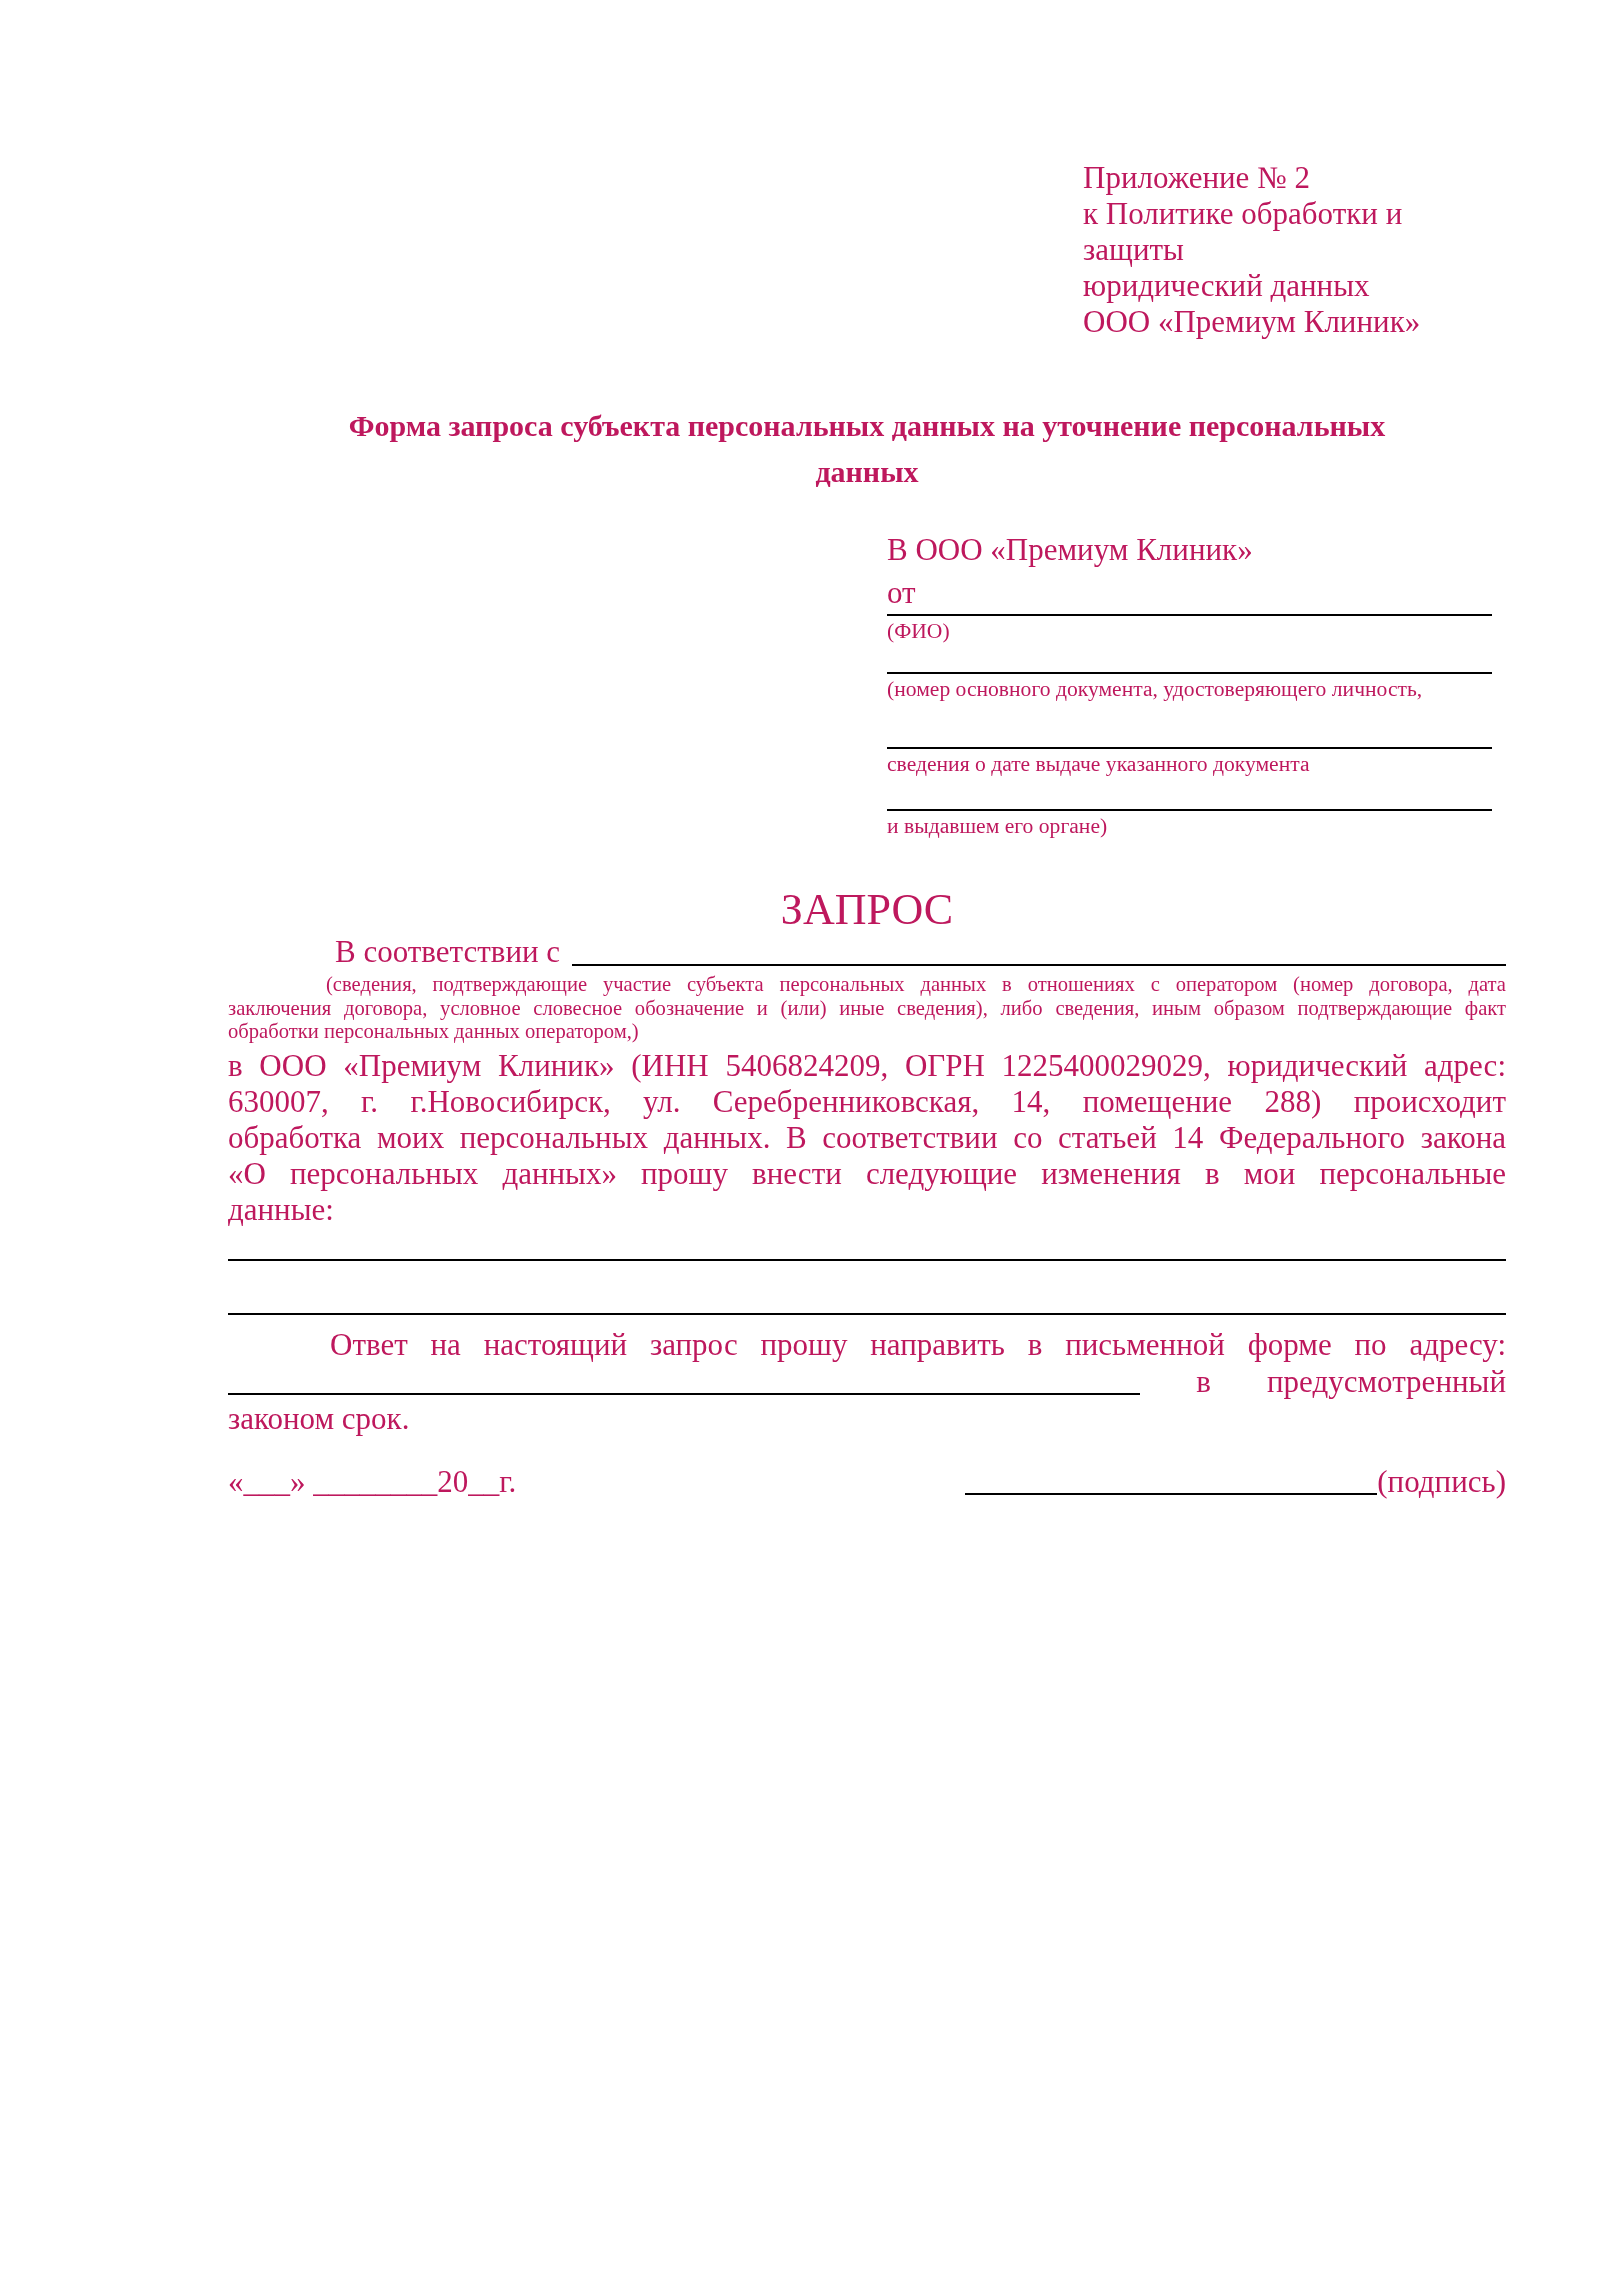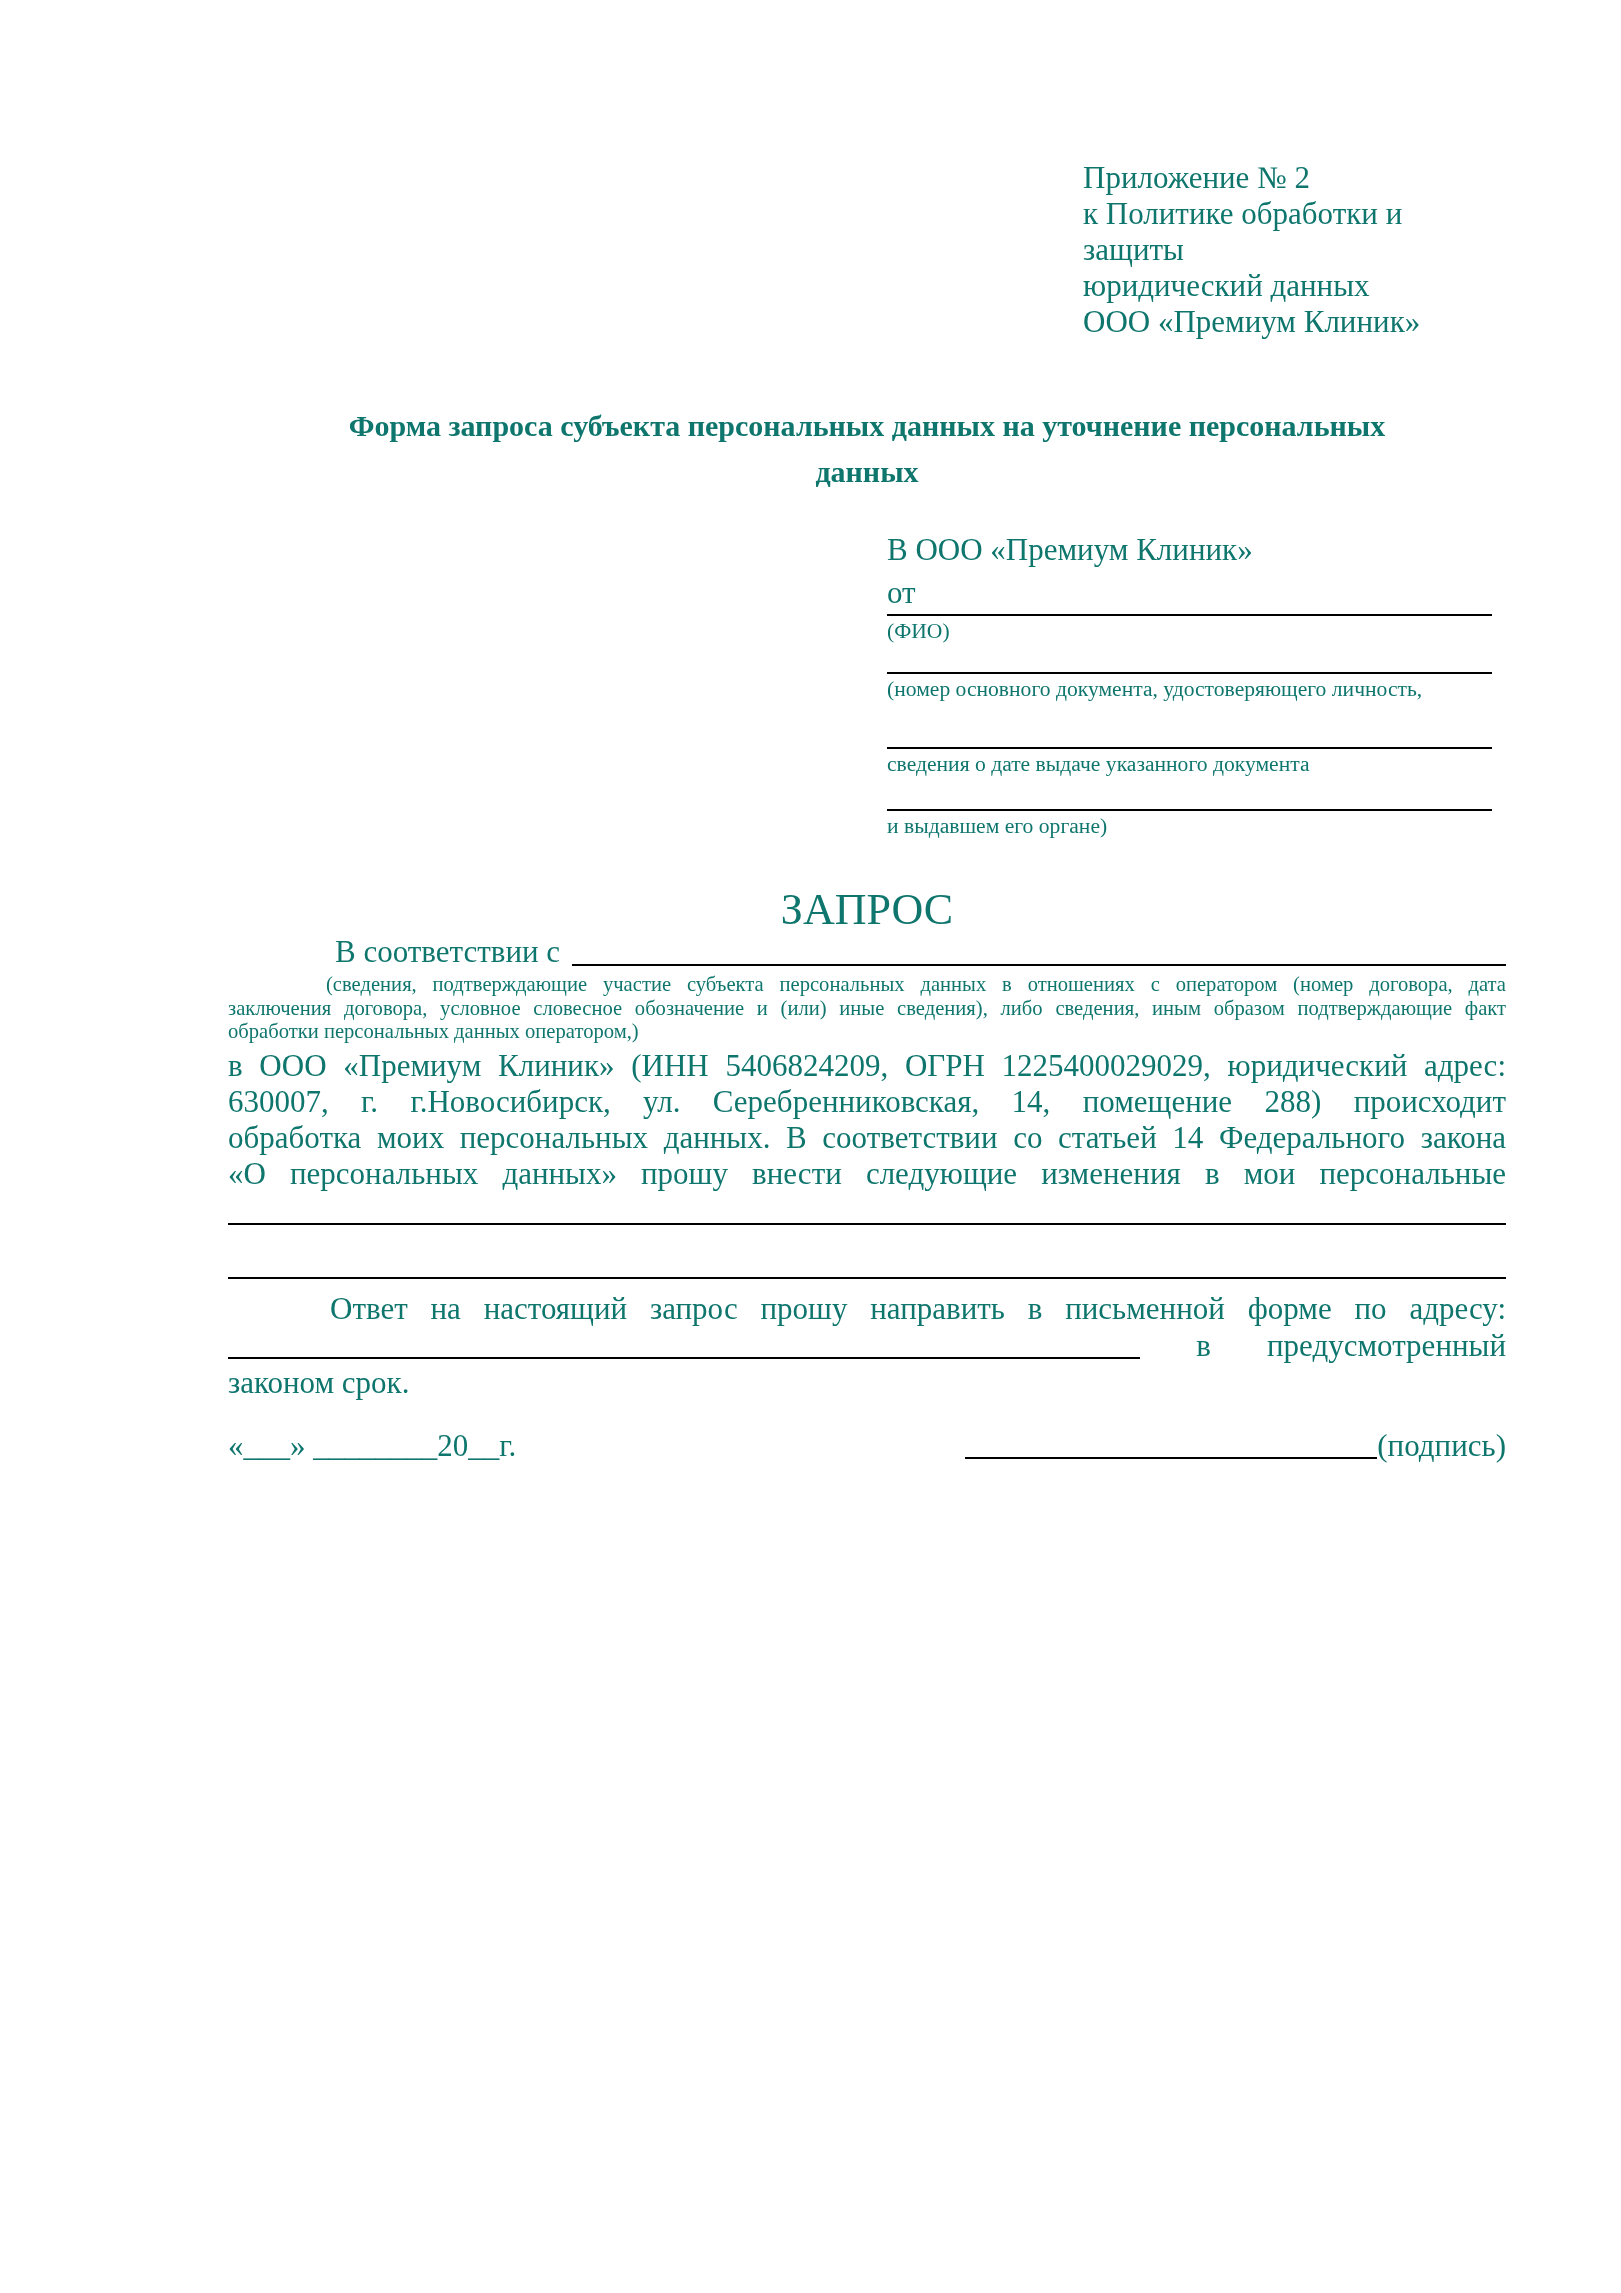--- a/index.html
+++ b/index.html
@@ -6,21 +6,21 @@
     margin: 0;
     padding: 0;
     background: #ffffff;
   }
   .page {
     position: relative;
     width: 1621px;
     height: 1942px;
     margin: 0 auto;
     background: #ffffff;
-    color: #0f766e;
+    color: #be185d;
     font-family: "Liberation Serif", "DejaVu Serif", serif;
     box-sizing: border-box;
     padding: 160px 115px 0 228px;
     overflow: hidden;
   }
 
   
   .appendix {
     margin-left: 855px;
     font-size: 31px;
@@ -195,20 +195,21 @@
     <div class="cap-l indent">(сведения, подтверждающие участие субъекта персональных данных в отношениях с оператором (номер договора, дата</div>
     <div class="cap-l">заключения договора, условное словесное обозначение и (или) иные сведения), либо сведения, иным образом подтверждающие факт</div>
     <div class="cap-last">обработки персональных данных оператором,)</div>
   </div>
 
   <div class="body-par">
     <div class="b-line">в ООО «Премиум Клиник» (ИНН 5406824209, ОГРН 1225400029029, юридический адрес:</div>
     <div class="b-line">630007, г. г.Новосибирск, ул. Серебренниковская, 14, помещение 288) происходит</div>
     <div class="b-line">обработка моих персональных данных. В соответствии со статьей 14 Федерального закона</div>
     <div class="b-line">«О персональных данных» прошу внести следующие изменения в мои персональные</div>
+    <div class="b-last">данные:</div>
   </div>
 
   <div class="blank-a"></div>
   <div class="blank-b"></div>
 
   <div class="reply">
     <div class="r-line1">Ответ на настоящий запрос прошу направить в письменной форме по адресу:</div>
     <div class="r-line2">
       <span class="addr-blank"></span>
       <span>в</span>

